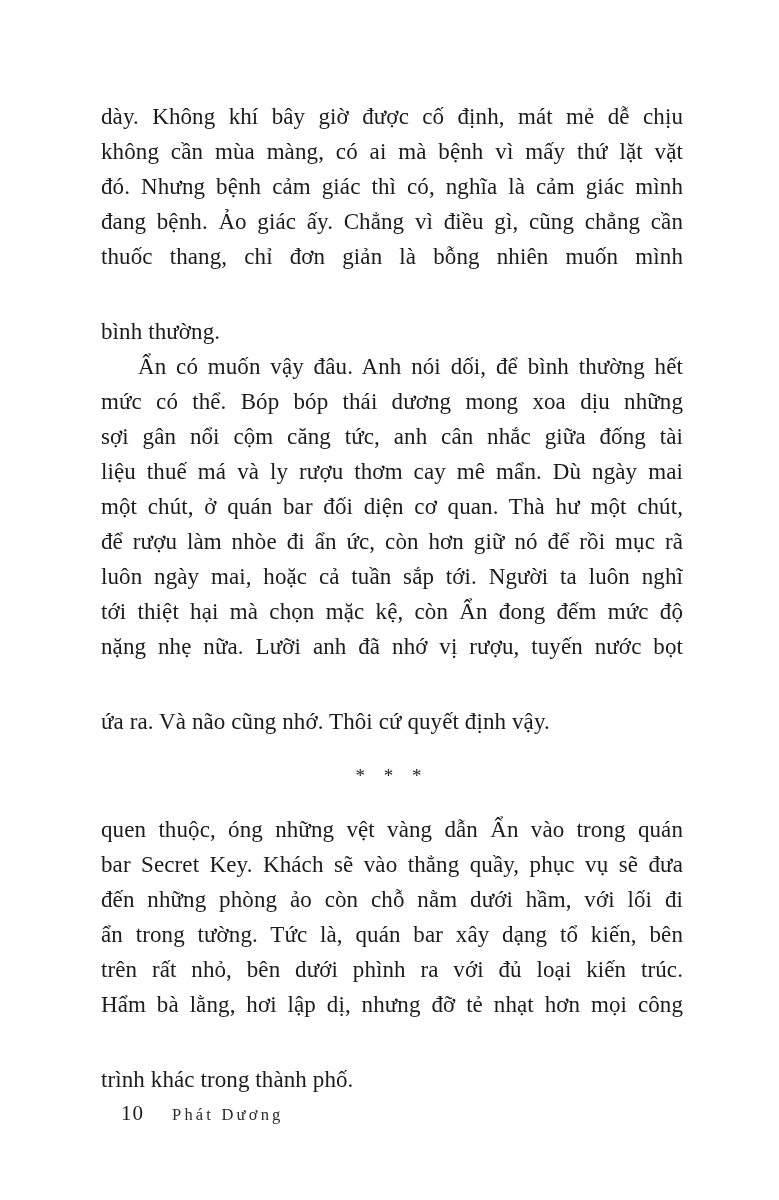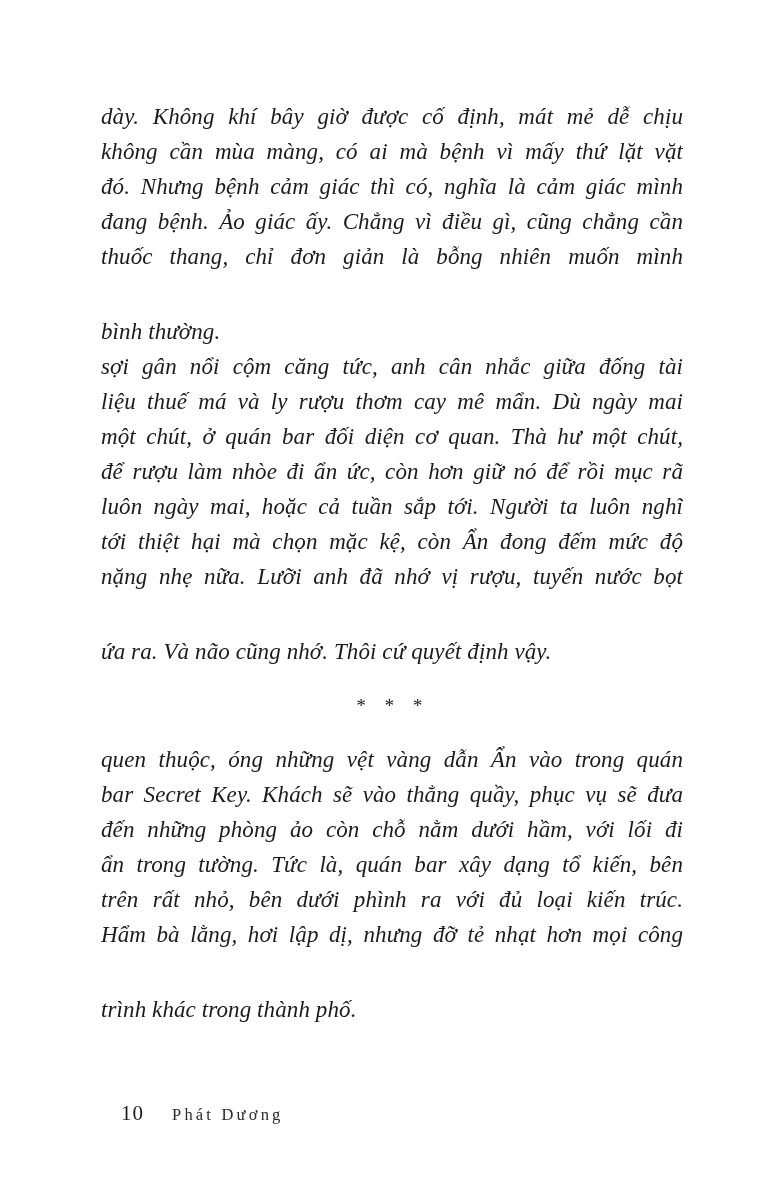--- a/index.html
+++ b/index.html
@@ -17,21 +17,20 @@
     overflow: hidden;
   }
   .text-column {
     position: absolute;
     left: 101px;
     top: 99px;
     width: 582px;
     font-size: 23px;
     line-height: 35px;
     letter-spacing: 0.1px;
-    font-style: italic;
   }
   .paragraph { margin: 0; }
   .ln {
     text-align: justify;
     text-align-last: justify;
     height: 35px;
     overflow: hidden;
     white-space: normal;
   }
   .ln.last {
@@ -79,20 +78,22 @@
     <div class="paragraph">
       <div class="ln">dày. Không khí bây giờ được cố định, mát mẻ dễ chịu</div>
       <div class="ln">không cần mùa màng, có ai mà bệnh vì mấy thứ lặt vặt</div>
       <div class="ln">đó. Nhưng bệnh cảm giác thì có, nghĩa là cảm giác mình</div>
       <div class="ln">đang bệnh. Ảo giác ấy. Chẳng vì điều gì, cũng chẳng cần</div>
       <div class="ln">thuốc thang, chỉ đơn giản là bỗng nhiên muốn mình</div>
       <div class="ln last">bình thường.</div>
     </div>
 
     <div class="paragraph">
+      <div class="ln indent">Ẩn có muốn vậy đâu. Anh nói dối, để bình thường hết</div>
+      <div class="ln">mức có thể. Bóp bóp thái dương mong xoa dịu những</div>
       <div class="ln">sợi gân nổi cộm căng tức, anh cân nhắc giữa đống tài</div>
       <div class="ln">liệu thuế má và ly rượu thơm cay mê mẩn. Dù ngày mai</div>
       <div class="ln">một chút, ở quán bar đối diện cơ quan. Thà hư một chút,</div>
       <div class="ln">để rượu làm nhòe đi ẩn ức, còn hơn giữ nó để rồi mục rã</div>
       <div class="ln">luôn ngày mai, hoặc cả tuần sắp tới. Người ta luôn nghĩ</div>
       <div class="ln">tới thiệt hại mà chọn mặc kệ, còn Ẩn đong đếm mức độ</div>
       <div class="ln">nặng nhẹ nữa. Lưỡi anh đã nhớ vị rượu, tuyến nước bọt</div>
       <div class="ln last">ứa ra. Và não cũng nhớ. Thôi cứ quyết định vậy.</div>
     </div>
 

